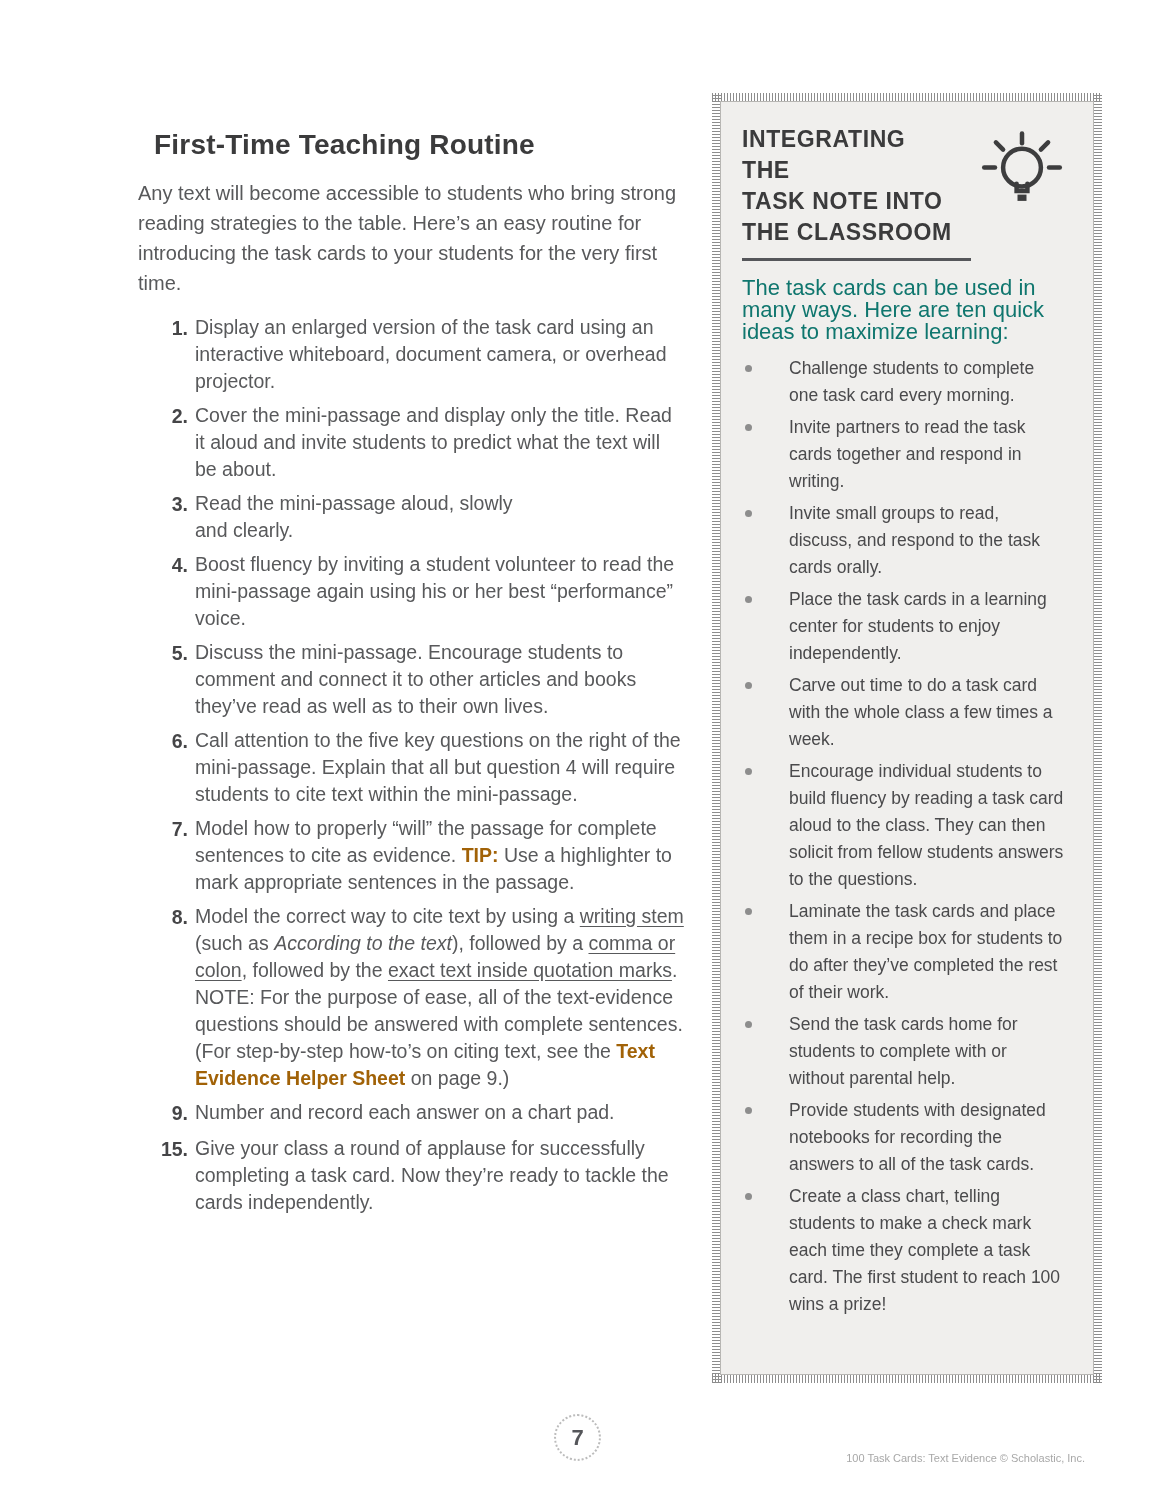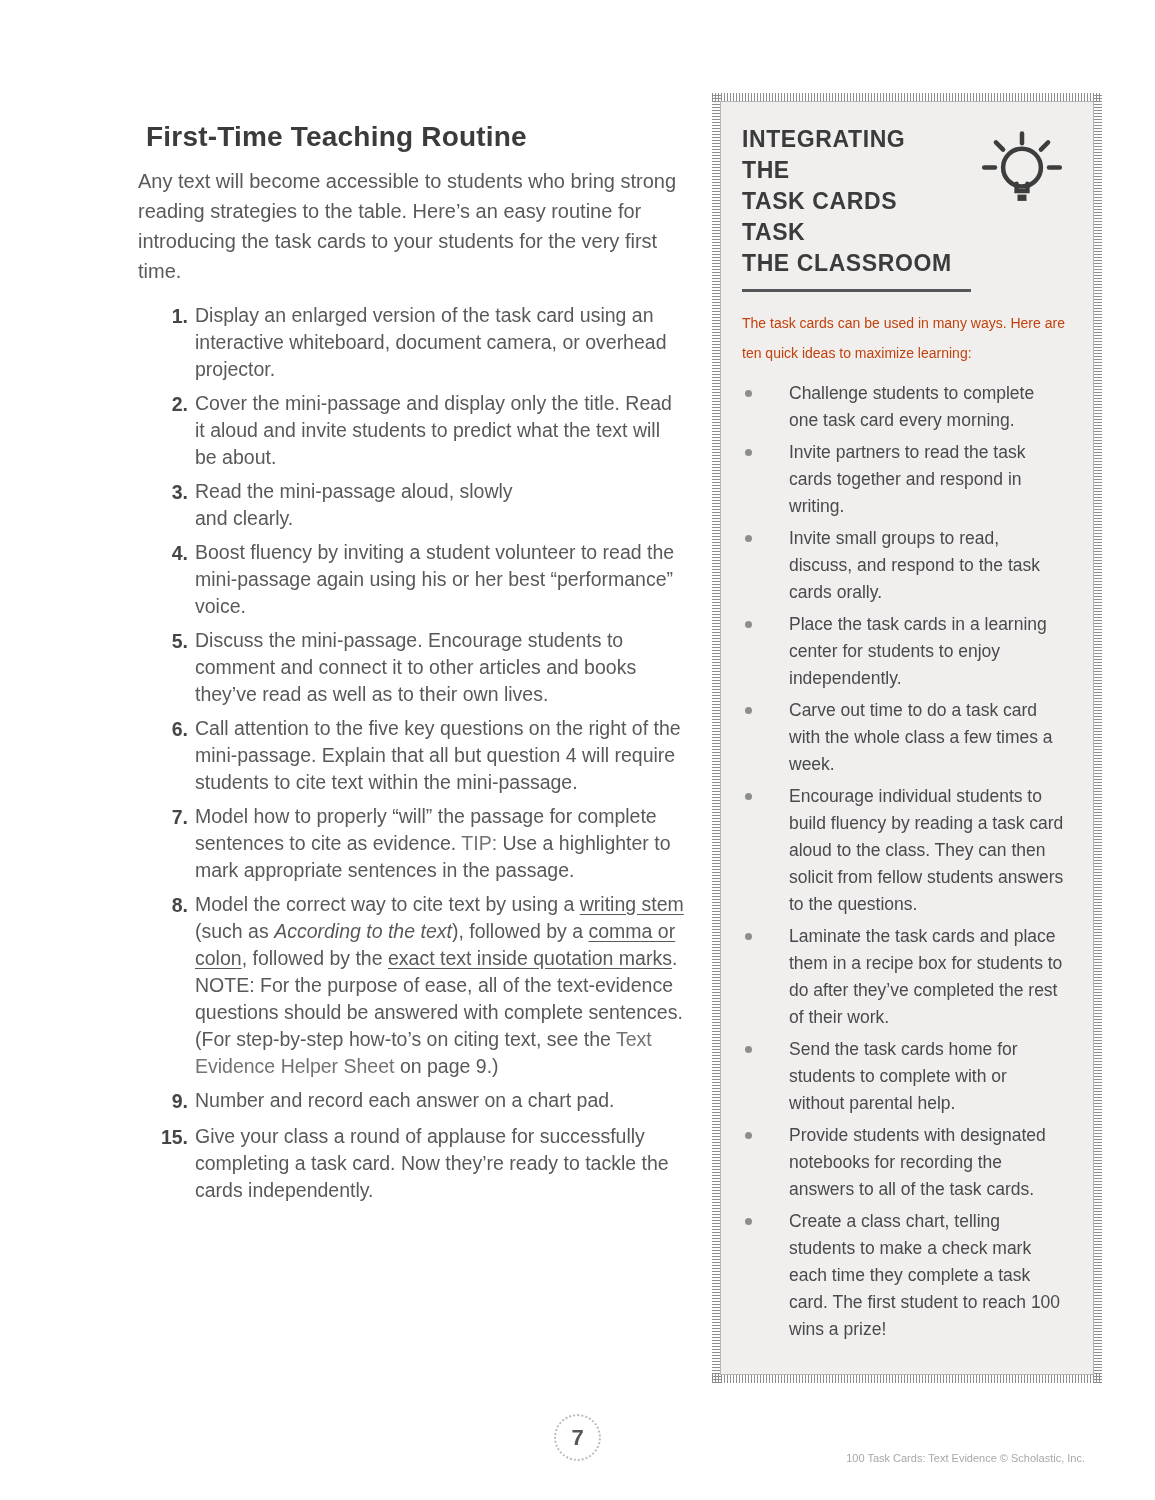--- a/index.html
+++ b/index.html
@@ -14,21 +14,21 @@
   }
 
   
   .left-col {
     position: absolute;
     left: 138px;
     top: 112px;
     width: 549px;
   }
   .main-heading {
-    margin: 8px;
+    margin: 16px;
     font-size: 28px;
     line-height: 34px;
     font-weight: 700;
     color: #3b3b3c;
     letter-spacing: 0.2px;
   }
   .intro {
     margin: 12px 0 0 0;
     font-size: 20px;
     line-height: 30px;
@@ -52,21 +52,21 @@
     font-size: 19.5px;
     line-height: 29px;
   }
   .step-text {
     flex: 1;
     font-size: 19.5px;
     line-height: 27px;
     color: #58595b;
   }
   .u { text-decoration: underline; text-underline-offset: 3px; }
-  .b { font-weight: 400; color: #737373; }
+  .b { font-weight: 700; color: #a16207; }
   .i { font-style: italic; }
 
   
   .callout {
     position: absolute;
     left: 712px;
     top: 93px;
     width: 390px;
     height: 1290px;
   }
@@ -109,23 +109,23 @@
     margin: 4px 0 0 2px;
   }
   .title-rule {
     width: 229px;
     height: 3px;
     background: #55565a;
     margin-top: 10px;
   }
   .sidebar-intro {
     margin: 16px 0 0 0;
-    font-size: 14px;
-    line-height: 30px;
-    color: #c2410c;
+    font-size: 22px;
+    line-height: 22px;
+    color: #0f766e;
   }
   .ideas {
     list-style: none;
     margin: 12px 0 0 0;
     padding: 0;
   }
   .ideas li { display: flex; margin: 0 0 5px 0; gap: 27px; }
   .dot {
     flex: 0 0 7px;
     width: 7px; height: 7px;
@@ -218,21 +218,21 @@
 
   <aside class="callout">
     <div class="tick h top"></div>
     <div class="tick h bottom"></div>
     <div class="tick v left"></div>
     <div class="tick v right"></div>
     <div class="panel">
       <div class="title-row">
         <h2 class="sidebar-title">
           <span>INTEGRATING THE</span>
-          <span>TASK CARDS TASK</span>
+          <span>TASK NOTE INTO</span>
           <span>THE CLASSROOM</span>
         </h2>
         <svg class="bulb" viewBox="0 0 100 100" aria-hidden="true">
           <g fill="none" stroke="#3d3d3e" stroke-width="5" stroke-linecap="round">
             <circle cx="50" cy="44" r="21"></circle>
             <path d="M44 62 L44 70 L56 70 L56 62"></path>
             <line x1="50" y1="6" x2="50" y2="17"></line>
             <line x1="21" y1="16" x2="29" y2="24"></line>
             <line x1="79" y1="16" x2="71" y2="24"></line>
             <line x1="8" y1="44" x2="20" y2="44"></line>

